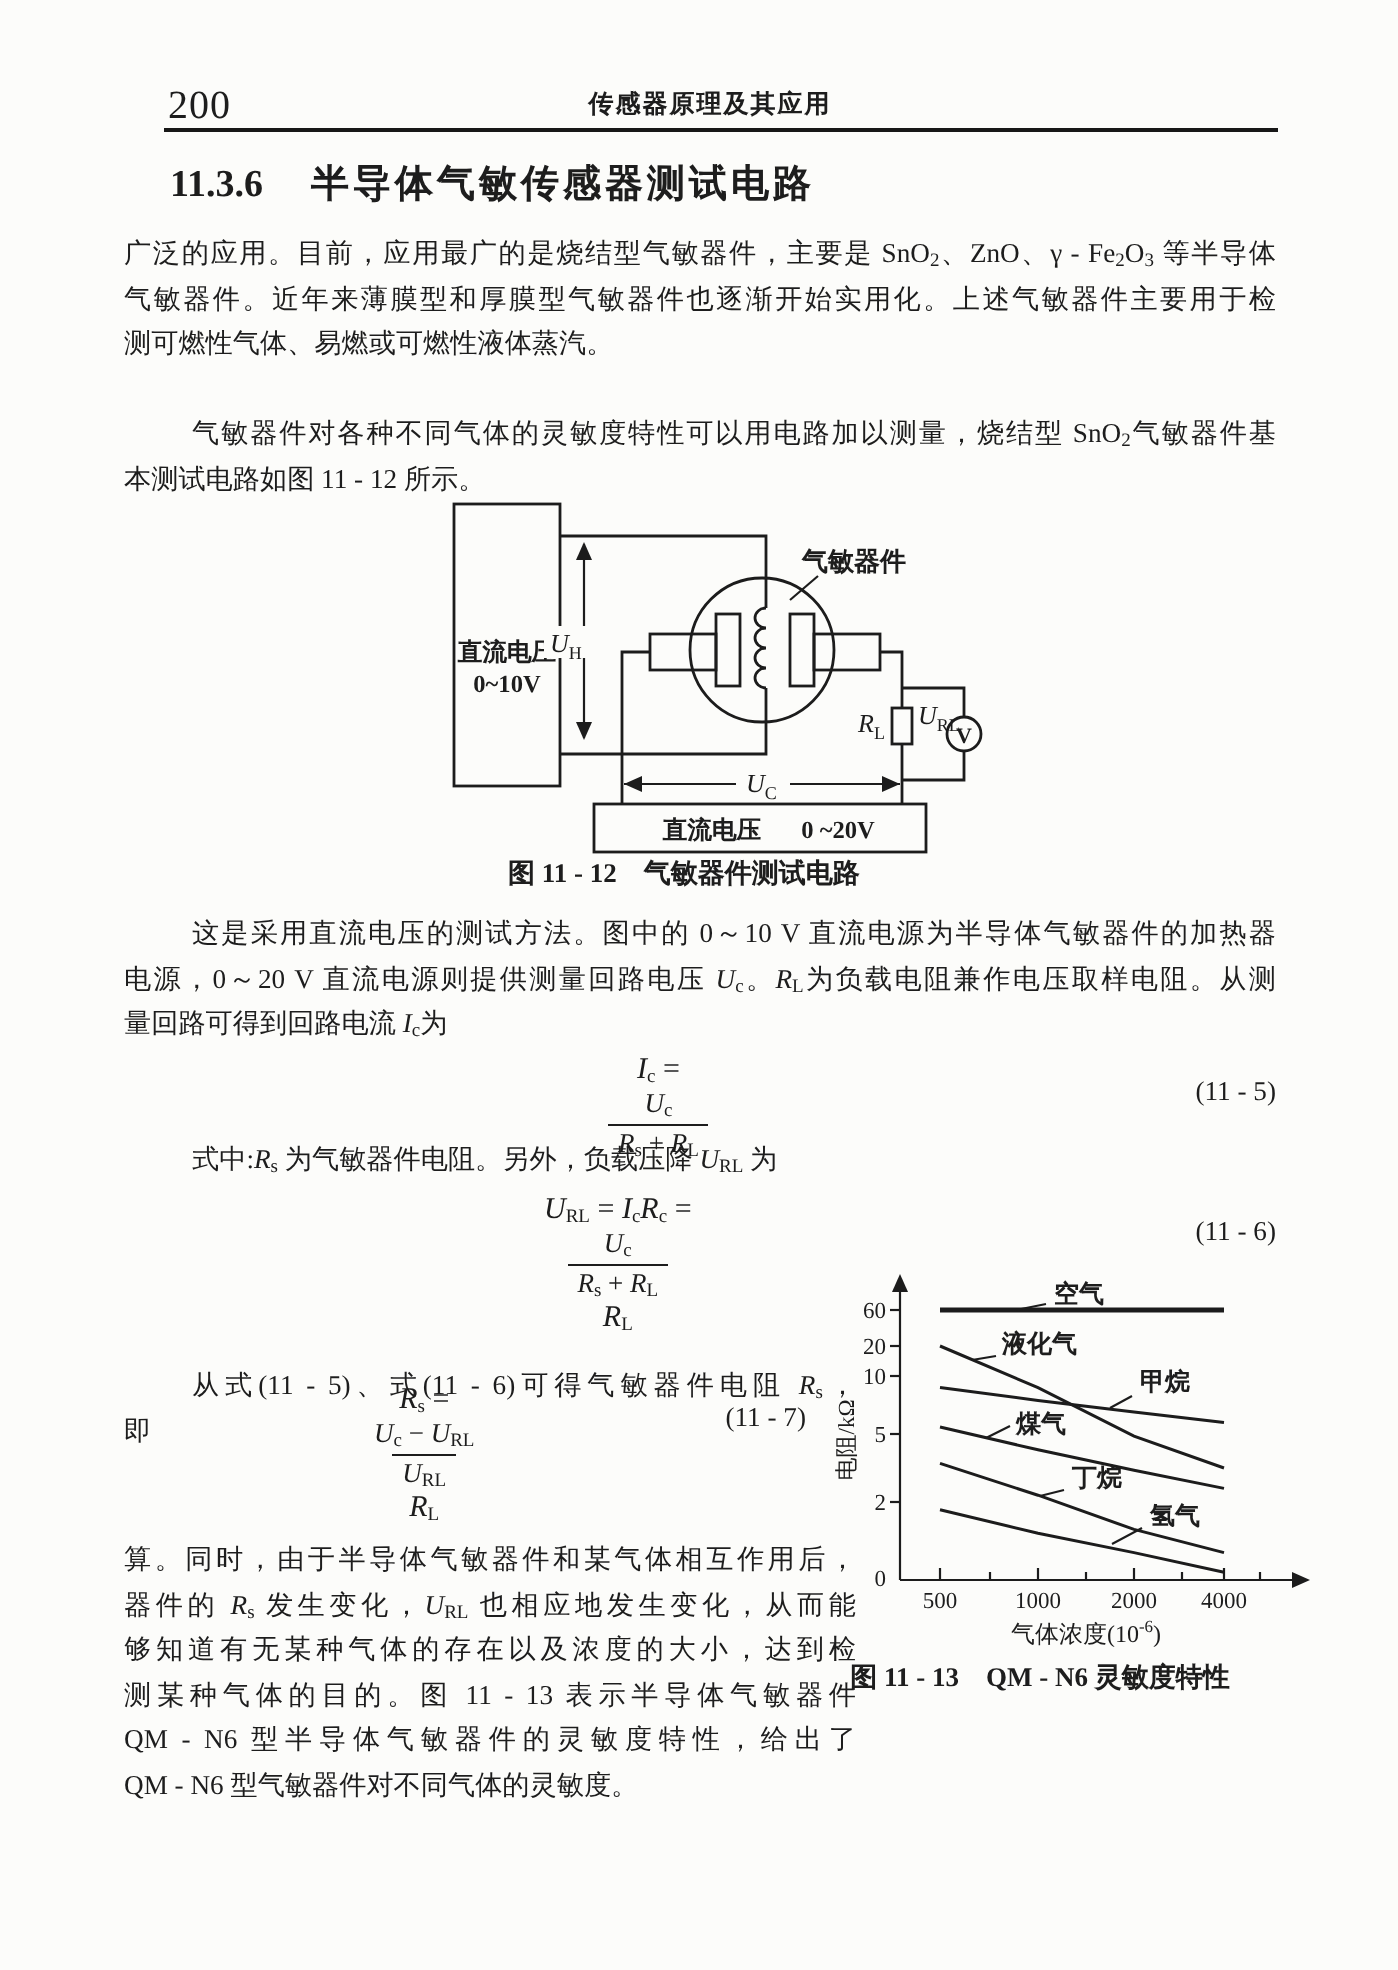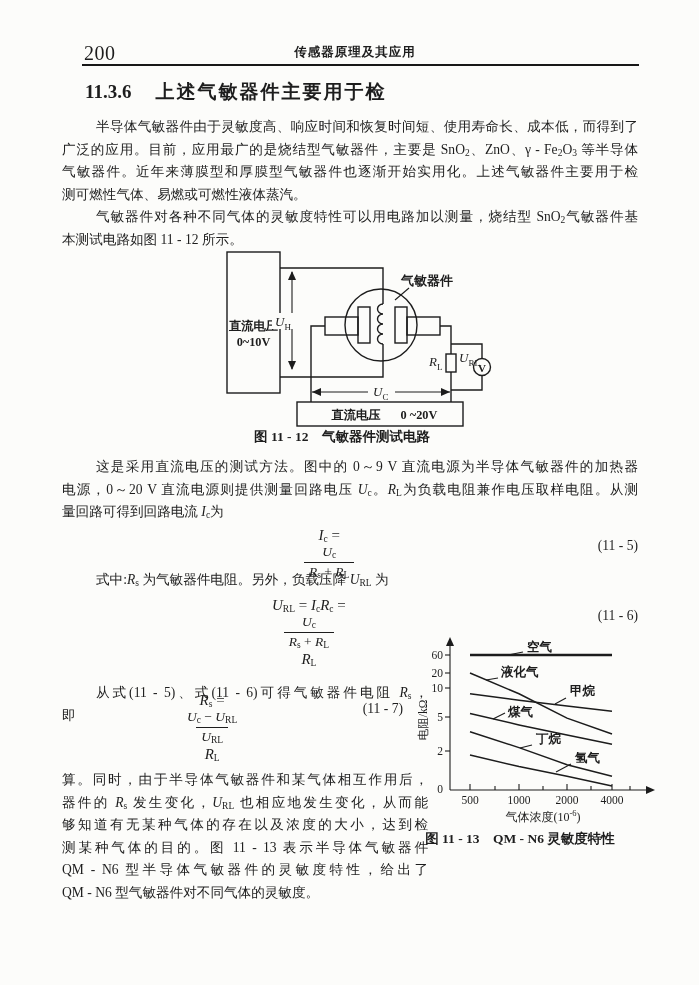--- a/index.html
+++ b/index.html
@@ -48,25 +48,24 @@
 </head>
 <body>
 
 <div class="page">
 
   <div class="abs pagenum">200</div>
   <div class="abs booktitle">传感器原理及其应用</div>
   <div class="abs headrule"></div>
 
   <div class="abs secheading">
-    <span>11.3.6</span><span class="st">上述气敏器件主要用于检</span>
+    <span>11.3.6</span><span class="st">半导体气敏传感器测试电路</span>
   </div>
 
   <div class="para" style="top:116px">
-    <div class="ln j ind">半导体气敏器件由于灵敏度高、响应时间和恢复时间短、使用寿命长、成本低，而得到了</div>
     <div class="ln j">广泛的应用。目前，应用最广的是烧结型气敏器件，主要是 SnO<sub>2</sub>、ZnO、γ - Fe<sub>2</sub>O<sub>3</sub> 等半导体</div>
     <div class="ln j">气敏器件。近年来薄膜型和厚膜型气敏器件也逐渐开始实用化。上述气敏器件主要用于检</div>
     <div class="ln">测可燃性气体、易燃或可燃性液体蒸汽。</div>
   </div>
 
   <div class="para" style="top:206px">
     <div class="ln j ind">气敏器件对各种不同气体的灵敏度特性可以用电路加以测量，烧结型 SnO<sub>2</sub>气敏器件基</div>
     <div class="ln">本测试电路如图 11 - 12 所示。</div>
   </div>
 
@@ -115,21 +114,21 @@
     <text class="itv" x="158" y="148"><tspan>U</tspan><tspan dy="3.5" font-size="9" font-style="normal">C</tspan></text>
 
     <rect class="wire" x="82" y="154" width="166" height="24" fill="#fcfcfa"></rect>
     <text class="cjkb" x="141" y="171" text-anchor="middle">直流电压</text>
     <text class="cjkb" x="204" y="171" text-anchor="middle">0 ~20V</text>
   </svg>
 
   <div class="figcap" style="left:197px;top:428px;width:290px">图 11 - 12　气敏器件测试电路</div>
 
   <div class="para" style="top:456px">
-    <div class="ln j ind">这是采用直流电压的测试方法。图中的 0～9 V 直流电源为半导体气敏器件的加热器</div>
+    <div class="ln j ind">这是采用直流电压的测试方法。图中的 0～10 V 直流电源为半导体气敏器件的加热器</div>
     <div class="ln j">电源，0～20 V 直流电源则提供测量回路电压 <i>U</i><sub>c</sub>。<i>R</i><sub>L</sub>为负载电阻兼作电压取样电阻。从测</div>
     <div class="ln">量回路可得到回路电流 <i>I</i><sub>c</sub>为</div>
   </div>
 
   <div class="eq" style="left:300px;top:527px">
     <span class="lhs"><i>I</i><sub>c</sub> =</span>
     <span class="frac">
         <span class="num"><i>U</i><sub>c</sub></span>
         <span class="den"><i>R</i><sub>s</sub> + <i>R</i><sub>L</sub></span>
       </span>

